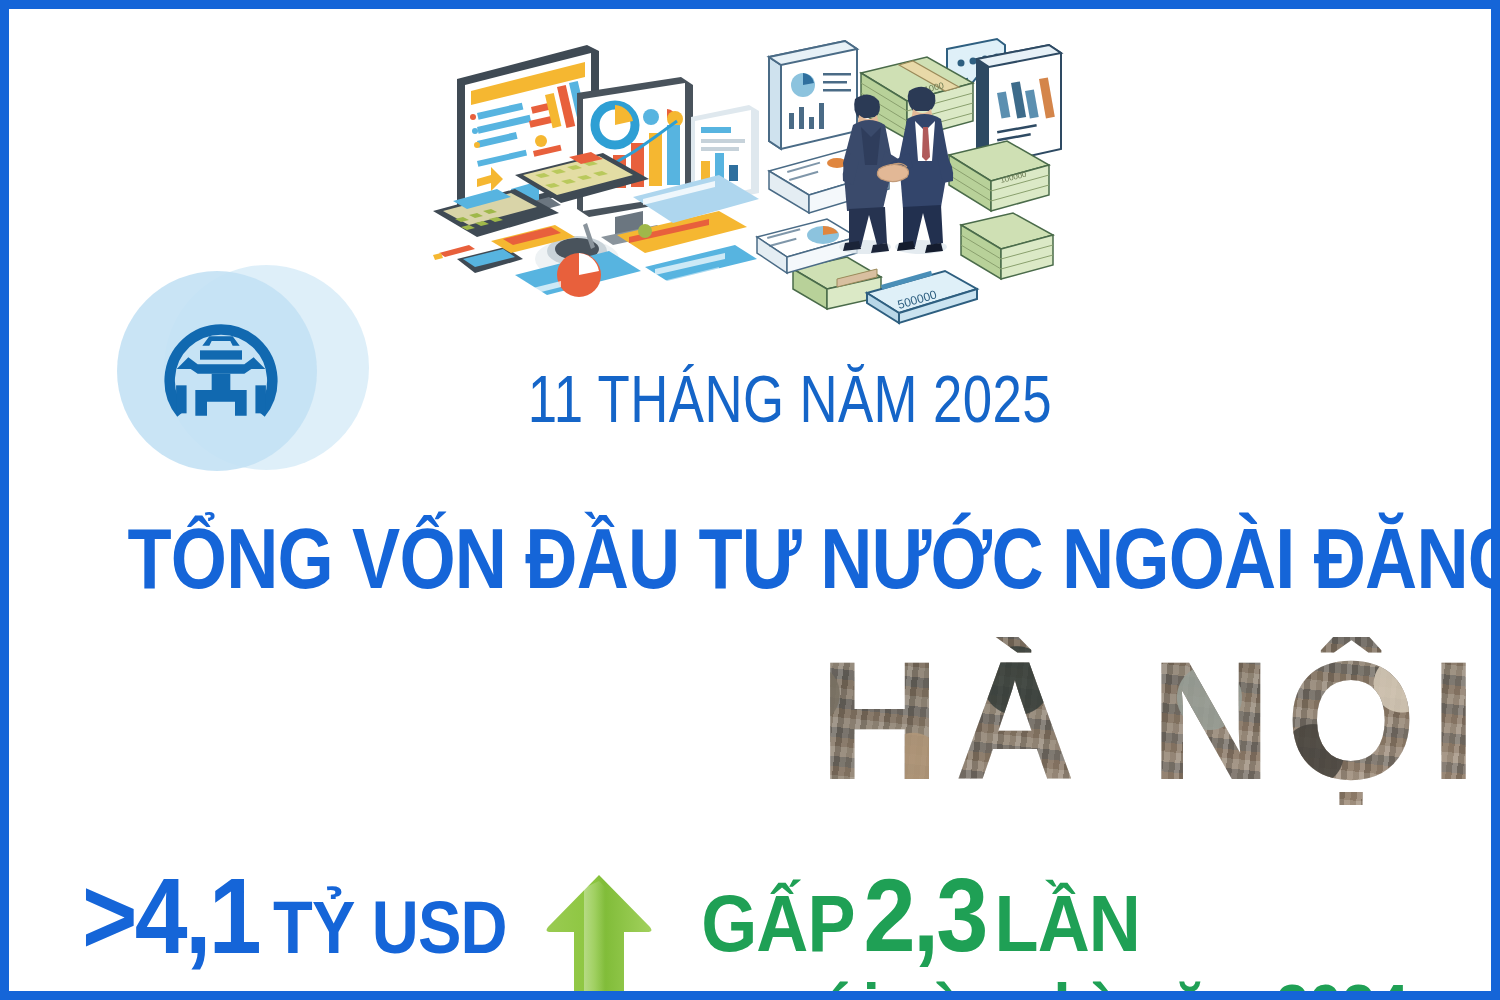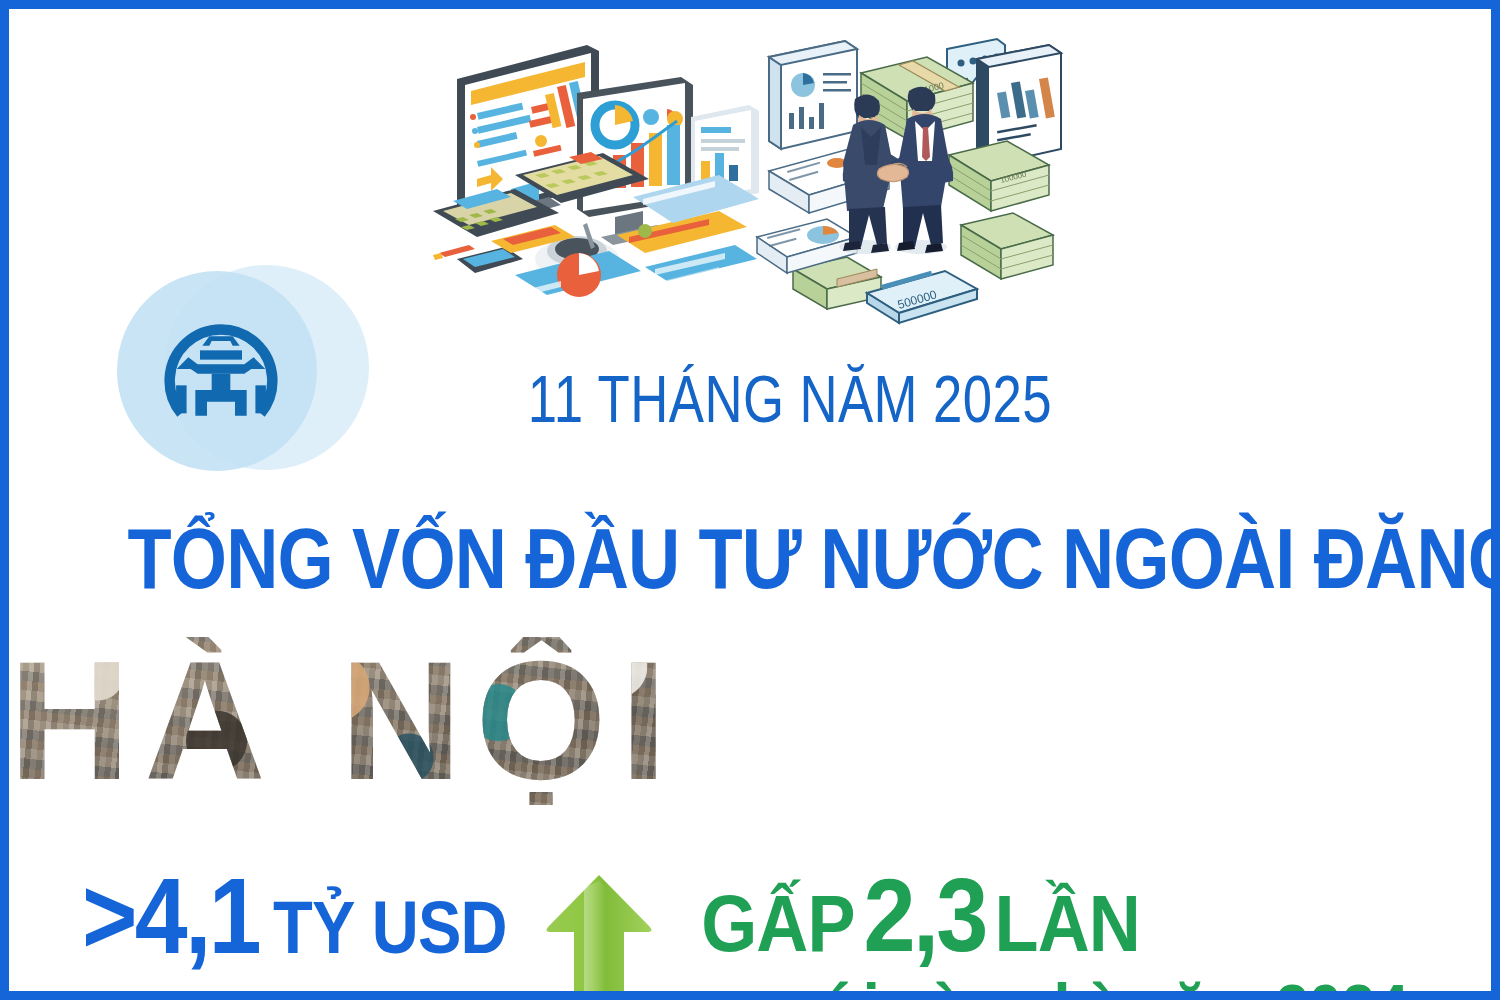--- a/index.html
+++ b/index.html
@@ -93,21 +93,21 @@
     transform: scaleX(.84);
     white-space: nowrap;
     line-height: 1;
   }
 
   
   .cityname {
     position: absolute;
     top: 628px;
     left: 0; right: 0;
-    text-align: left;
+    text-align: right;
     font-family: "Liberation Sans", sans-serif;
     font-size: 168px;
     font-weight: 700;
     letter-spacing: 14px;
     line-height: 1;
     white-space: nowrap;
     
     background-color: #9a8b7d;
     background-image:
       radial-gradient(circle at 6% 22%,  rgba(224,216,203,.95) 0 26px, rgba(0,0,0,0) 27px),

